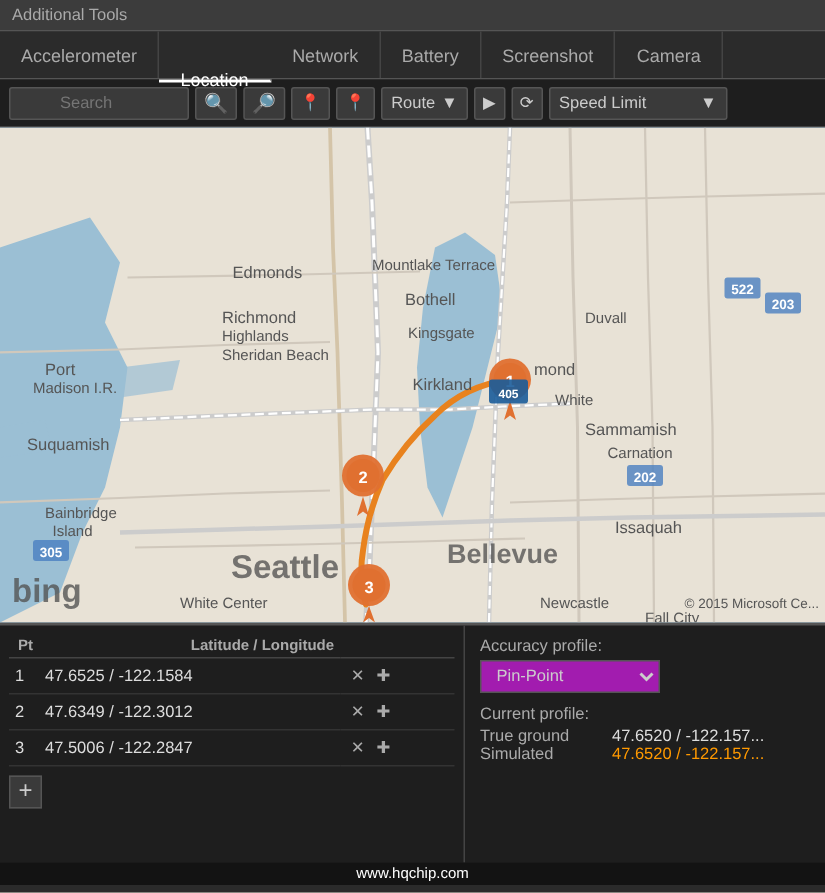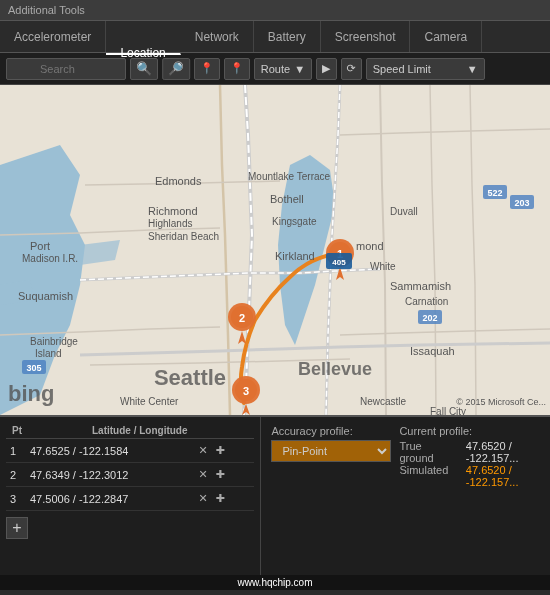--- a/index.html
+++ b/index.html
@@ -208,30 +208,30 @@
       cursor: pointer;
       padding: 2px 8px;
       align-self: flex-start;
     }
 
     
     #info-panel {
       flex: 1;
       padding: 8px 10px;
       display: flex;
-      flex-direction: row;
+      flex-direction: column;
       gap: 8px;
     }
     .info-label {
       font-size: 11px;
       color: #aaa;
       margin-bottom: 3px;
     }
     .info-select {
-      background: #a16207;
+      background: #a21caf;
       border: 1px solid #555;
       color: #ccc;
       font-size: 11px;
       padding: 2px 6px;
       width: 120px;
       height: 22px;
     }
     .current-loc-row {
       display: flex;
       gap: 8px;

